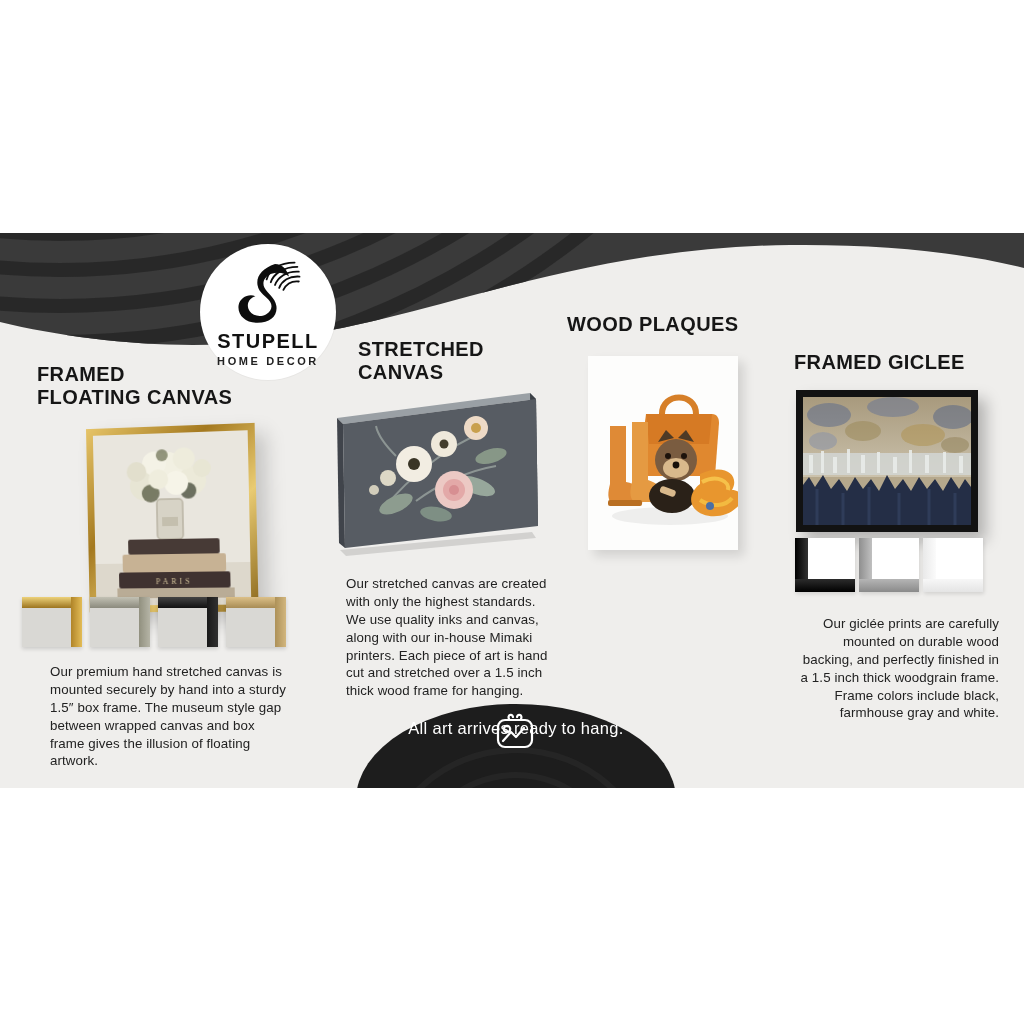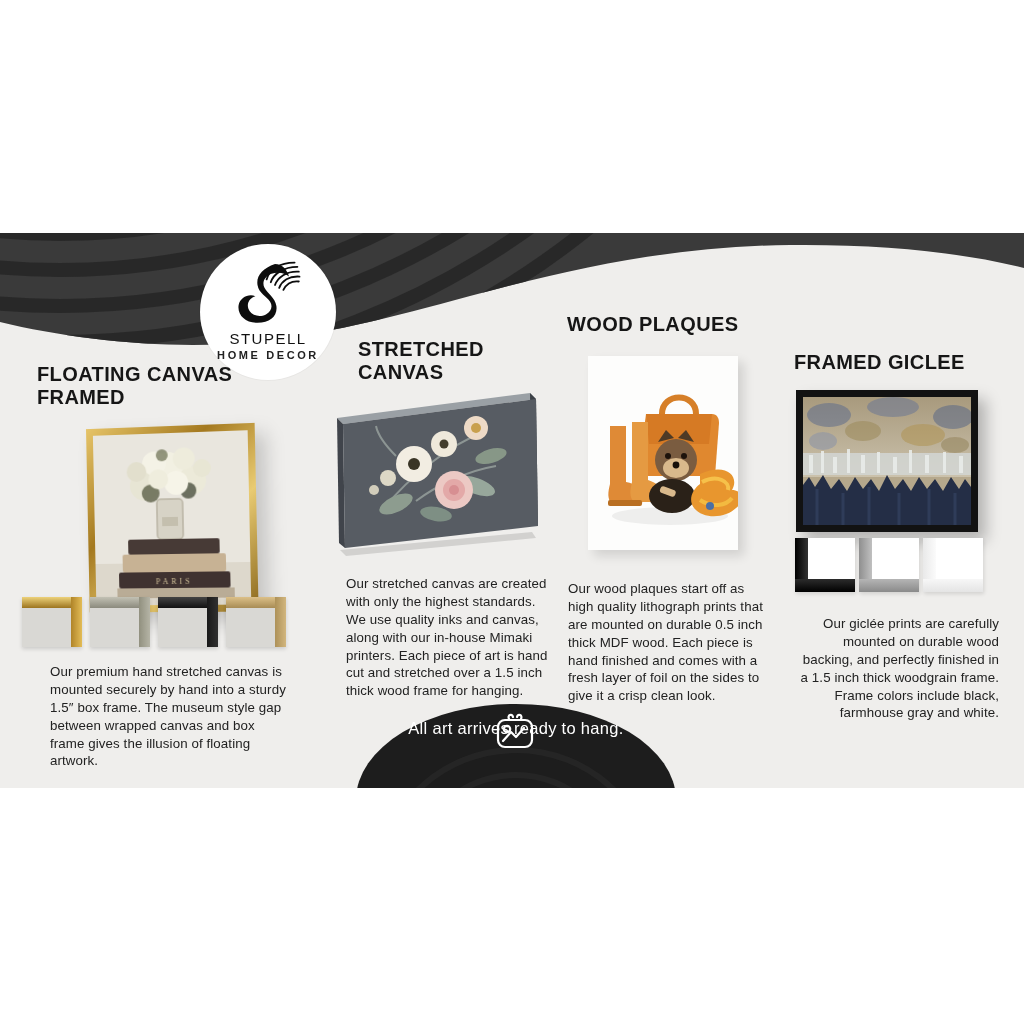--- a/index.html
+++ b/index.html
@@ -7,21 +7,21 @@
          font-family:"Liberation Sans", sans-serif;color:#1f1f1f;background:#ffffff;}
   #bg-svg{position:absolute;left:0;top:0;}
   .col-heading{position:absolute;font-weight:700;font-size:20px;line-height:1.13;
                letter-spacing:.4px;color:#161616;}
   .col-para{position:absolute;font-size:13.3px;line-height:1.34;color:#222;letter-spacing:.1px;}
   
   #logo-circle{position:absolute;left:200px;top:244px;width:136px;height:136px;border-radius:50%;
                background:#fff;display:flex;flex-direction:column;align-items:center;
                box-shadow:0 0 0 1px rgba(0,0,0,.03);}
   #logo-circle .logo-art{margin-top:12px;}
-  .logo-name{font-size:15px;font-weight:400;letter-spacing:1.5px;color:#111;margin-top:2px;}
+  .logo-name{font-size:20px;font-weight:700;letter-spacing:1.5px;color:#111;margin-top:2px;}
   .logo-sub{font-size:11px;font-weight:700;letter-spacing:2.6px;color:#222;margin-top:2px;}
   
   #art-floating{position:absolute;left:86px;top:426px;width:170px;height:186px;
      background:linear-gradient(135deg,#e6c468,#a4791f 35%,#e9cb72 65%,#8a671c);
      transform:perspective(700px) rotateY(-7deg) rotate(-1.2deg);
      box-shadow:10px 10px 18px rgba(0,0,0,.18);}
   #art-floating .inner{position:absolute;inset:7px;background:#ebe8e0;overflow:hidden;}
   
   .swatch-row{position:absolute;display:flex;}
   .swatchA{position:relative;width:60px;height:50px;background:#d9d8d4;margin-right:8px;
@@ -119,22 +119,22 @@
         <path d="M94,21 C76,20 64,29 60,40"></path>
         <path d="M95,28 C80,27 70,34 66,44"></path>
         <path d="M94,35 C84,34 76,39 72,47"></path>
       </g>
     </svg>
     <div class="logo-name">STUPELL</div>
     <div class="logo-sub">HOME DECOR</div>
   </div>
 
   <div class="col-heading" style="left:37px;top:363px;">
+    <div>FRAMED</div>
     <div>FLOATING CANVAS</div>
-    <div>FRAMED</div>
   </div>
 
   <div id="art-floating">
     <div class="inner">
       <svg width="156" height="172" viewBox="0 0 156 172">
         <rect width="156" height="172" fill="#e9e6de"></rect>
         <rect y="130" width="156" height="42" fill="#ddd8cc"></rect>
 
         <rect x="64" y="66" width="26" height="40" rx="4" fill="#d7d3c6" stroke="#b9b4a4" stroke-width="1.5"></rect>
         <rect x="69" y="84" width="16" height="9" fill="#c4bfae"></rect>
@@ -245,21 +245,20 @@
       <ellipse cx="84" cy="140" rx="23" ry="17" fill="#2a2118"></ellipse>
       <rect x="72" y="132" width="16" height="7" rx="3" fill="#d9b98c" transform="rotate(20 80 135)"></rect>
 
       <path d="M112,118 C138,106 152,120 144,134 C154,134 158,144 148,152 C138,162 116,164 106,152 C100,144 104,134 112,128 Z" fill="#e8962e"></path>
       <path d="M114,126 C130,118 142,126 140,134" stroke="#f6c14a" stroke-width="4" fill="none"></path>
       <path d="M112,144 C124,152 138,150 144,142" stroke="#f3ba40" stroke-width="4" fill="none"></path>
       <circle cx="122" cy="150" r="4" fill="#4a6fa5"></circle>
     </svg>
   </div>
 
-  <p class="col-para" style="left:568px;top:567px;width:204px;">Our wood plaques start off as high quality lithograph prints that are mounted on durable 0.5 inch thick MDF wood. Each piece is hand finished and comes with a fresh layer of foil on the sides to give it a crisp clean look.</p>
 
   <div class="col-heading" style="left:794px;top:351px;">
     <div>FRAMED GICLEE</div>
   </div>
 
   <div id="art-giclee">
     <div class="inner">
       <svg width="168" height="128" viewBox="0 0 168 128">
         <defs>
           <linearGradient id="gtop" x1="0" y1="0" x2="0" y2="1">

